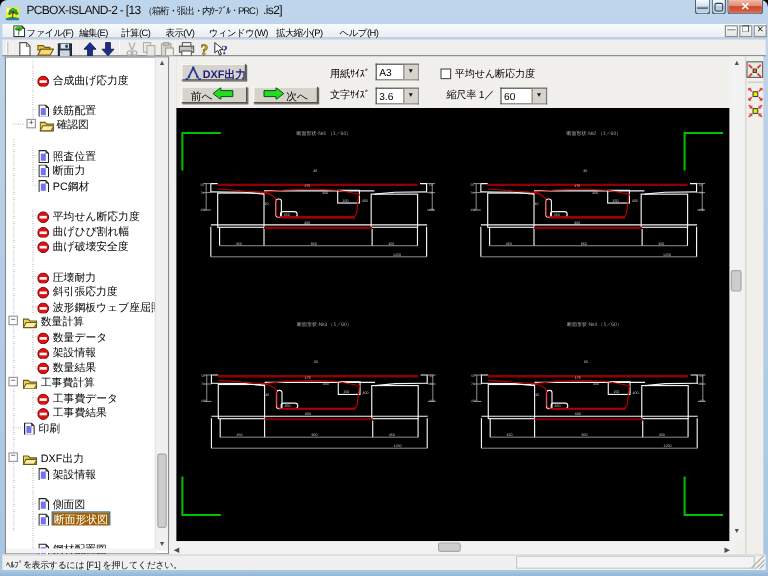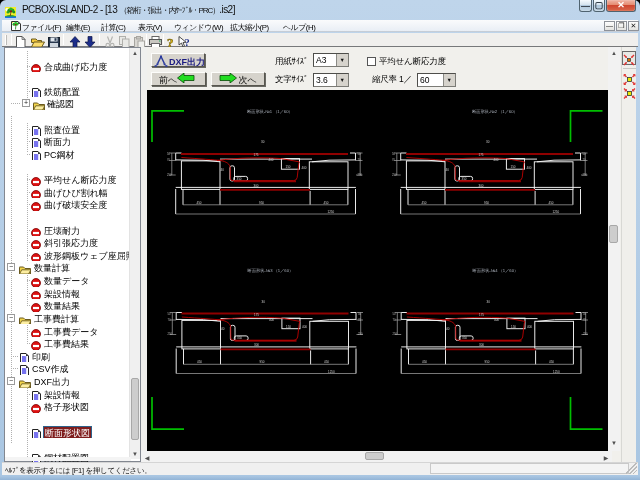--- a/index.html
+++ b/index.html
@@ -16,21 +16,21 @@
 .mitem{position:absolute;top:2px;font-size:7.8px;letter-spacing:-0.4px;color:#000;white-space:nowrap}
 .mdibtn{position:absolute;top:1px;width:11px;height:10px;background:linear-gradient(#fdfdfd,#e3e3e0);border:1px solid #8e9299;font-size:7px;line-height:8px;text-align:center;color:#222}
 
 #toolbar{position:absolute;left:2px;top:33px;width:636px;height:14px;background:#f0efed;border-bottom:1px solid #77787a}
 .tsep{position:absolute;top:1px;height:11px;width:1px;background:#c9c8c6;border-right:1px solid #fff}
 .tico{position:absolute;top:1px}
 
 #treepanel{position:absolute;left:4px;top:47px;width:137px;height:415px;background:#fff;border:1px solid #828790}
 .trow{position:absolute;left:0;height:12.6px;width:124px;overflow:hidden}
 .ttext{position:absolute;top:1px;font-size:9px;color:#000;white-space:nowrap}
-.tsel{background:#7f1d1d;color:#fff;outline:1px solid #2c628b;padding:0 1px}
+.tsel{background:#a16207;color:#fff;outline:1px solid #2c628b;padding:0 1px}
 .ticon{position:absolute;top:0px}
 .hdot{position:absolute;top:6px;height:1px;background-image:linear-gradient(90deg,#b0b0b0 50%,transparent 50%);background-size:2px 1px}
 .vdot{position:absolute;width:1px;background-image:linear-gradient(#b0b0b0 50%,transparent 50%);background-size:1px 2px}
 .expbox{position:absolute;top:2px;width:8px;height:8px;background:#fff;border:1px solid #9a9a9a;font-size:7px;line-height:6px;text-align:center;color:#222}
 
 #tvsb{position:absolute;right:0;top:0;width:11px;height:411px;background:#f0f0f0;border-left:1px solid #e3e3e3}
 #thsb{position:absolute;left:0;bottom:0;width:126px;height:4px;background:#f4f4f4}
 .sbarrow{position:absolute;font-size:6px;color:#505050;width:100%;text-align:center}
 .sbthumb{position:absolute;background:#cdcdcd;border:1px solid #a8a8a8;border-radius:2px}
 
@@ -341,55 +341,47 @@
 <div class="trow" style="top:301.8px">
       <span class="hdot" style="left:6px;width:8px"></span>
       <span class="ticon" style="left:15px"><svg width="9" height="11" viewBox="0 0 9 11">
           <path d="M0.5 0.5 h5.5 l2.5 2.5 v7.5 h-8 z" fill="#fff" stroke="#222" stroke-width="1"></path>
           <path d="M6 0.5 l2.5 2.5 h-2.5 z" fill="#333"></path>
           <rect x="2" y="3" width="4.2" height="6" fill="#7672ee"></rect>
           <path d="M4.6 3 l1.6 1.6 v-1.6 z" fill="#9b97f3"></path>
         </svg></span>
       <span class="ttext" style="left:27px">印刷</span>
     </div>
-<div class="trow" style="top:314.4px">
-      <span class="hdot" style="left:6px;width:8px"></span>
-      <span class="ticon" style="left:15px"><svg width="9" height="11" viewBox="0 0 9 11">
-          <path d="M0.5 0.5 h5.5 l2.5 2.5 v7.5 h-8 z" fill="#fff" stroke="#222" stroke-width="1"></path>
-          <path d="M6 0.5 l2.5 2.5 h-2.5 z" fill="#333"></path>
-          <rect x="2" y="3" width="4.2" height="6" fill="#7672ee"></rect>
-          <path d="M4.6 3 l1.6 1.6 v-1.6 z" fill="#9b97f3"></path>
-        </svg></span>
-      <span class="ttext" style="left:27px">CSV作成</span>
-    </div>
 <div class="trow" style="top:327.0px">
       <span class="expbox" style="left:2px">−</span>
       <span class="ticon" style="left:14px"><svg width="12" height="10" viewBox="0 0 12 10">
           <path d="M0.5 2.5 l0 6.5 11 0 0 -5.5 -5.5 0 -1.5 -1.5 -4 0 z" fill="#f2d44a" stroke="#6a5a20" stroke-width="1"></path>
           <path d="M0.5 9 l2.2 -4.2 9.3 0 -2.5 4.2 z" fill="#fdeea0" stroke="#6a5a20" stroke-width="0.9"></path>
         </svg></span>
       <span class="ttext" style="left:29px">DXF出力</span>
     </div>
 <div class="trow" style="top:339.6px">
       <span class="hdot" style="left:22px;width:4px"></span>
       <span class="ticon" style="left:27px"><svg width="9" height="11" viewBox="0 0 9 11">
           <path d="M0.5 0.5 h5.5 l2.5 2.5 v7.5 h-8 z" fill="#fff" stroke="#222" stroke-width="1"></path>
           <path d="M6 0.5 l2.5 2.5 h-2.5 z" fill="#333"></path>
           <rect x="2" y="3" width="4.2" height="6" fill="#7672ee"></rect>
           <path d="M4.6 3 l1.6 1.6 v-1.6 z" fill="#9b97f3"></path>
         </svg></span>
       <span class="ttext" style="left:39px">架設情報</span>
     </div>
-<div class="trow" style="top:352.3px">
-      <span class="hdot" style="left:22px;width:4px"></span>
-      <span class="ticon" style="left:26px"><svg width="10" height="10" viewBox="0 0 10 10">
-          <circle cx="5" cy="5" r="4.5" fill="#dd1111" stroke="#7a0000" stroke-width="0.8"></circle>
-          <rect x="2" y="3.9" width="6" height="2.2" fill="#fff"></rect>
-        </svg></span>
-      <span class="ttext" style="left:39px">格子形状図</span>
+<div class="trow" style="top:364.9px">
+      <span class="hdot" style="left:22px;width:4px"></span>
+      <span class="ticon" style="left:27px"><svg width="9" height="11" viewBox="0 0 9 11">
+          <path d="M0.5 0.5 h5.5 l2.5 2.5 v7.5 h-8 z" fill="#fff" stroke="#222" stroke-width="1"></path>
+          <path d="M6 0.5 l2.5 2.5 h-2.5 z" fill="#333"></path>
+          <rect x="2" y="3" width="4.2" height="6" fill="#7672ee"></rect>
+          <path d="M4.6 3 l1.6 1.6 v-1.6 z" fill="#9b97f3"></path>
+        </svg></span>
+      <span class="ttext" style="left:39px">側面図</span>
     </div>
 <div class="trow" style="top:377.5px">
       <span class="hdot" style="left:22px;width:4px"></span>
       <span class="ticon" style="left:27px"><svg width="9" height="11" viewBox="0 0 9 11">
           <path d="M0.5 0.5 h5.5 l2.5 2.5 v7.5 h-8 z" fill="#fff" stroke="#222" stroke-width="1"></path>
           <path d="M6 0.5 l2.5 2.5 h-2.5 z" fill="#333"></path>
           <rect x="2" y="3" width="4.2" height="6" fill="#7672ee"></rect>
           <path d="M4.6 3 l1.6 1.6 v-1.6 z" fill="#9b97f3"></path>
         </svg></span>
       <span class="ttext tsel" style="left:39px">断面形状図</span>

